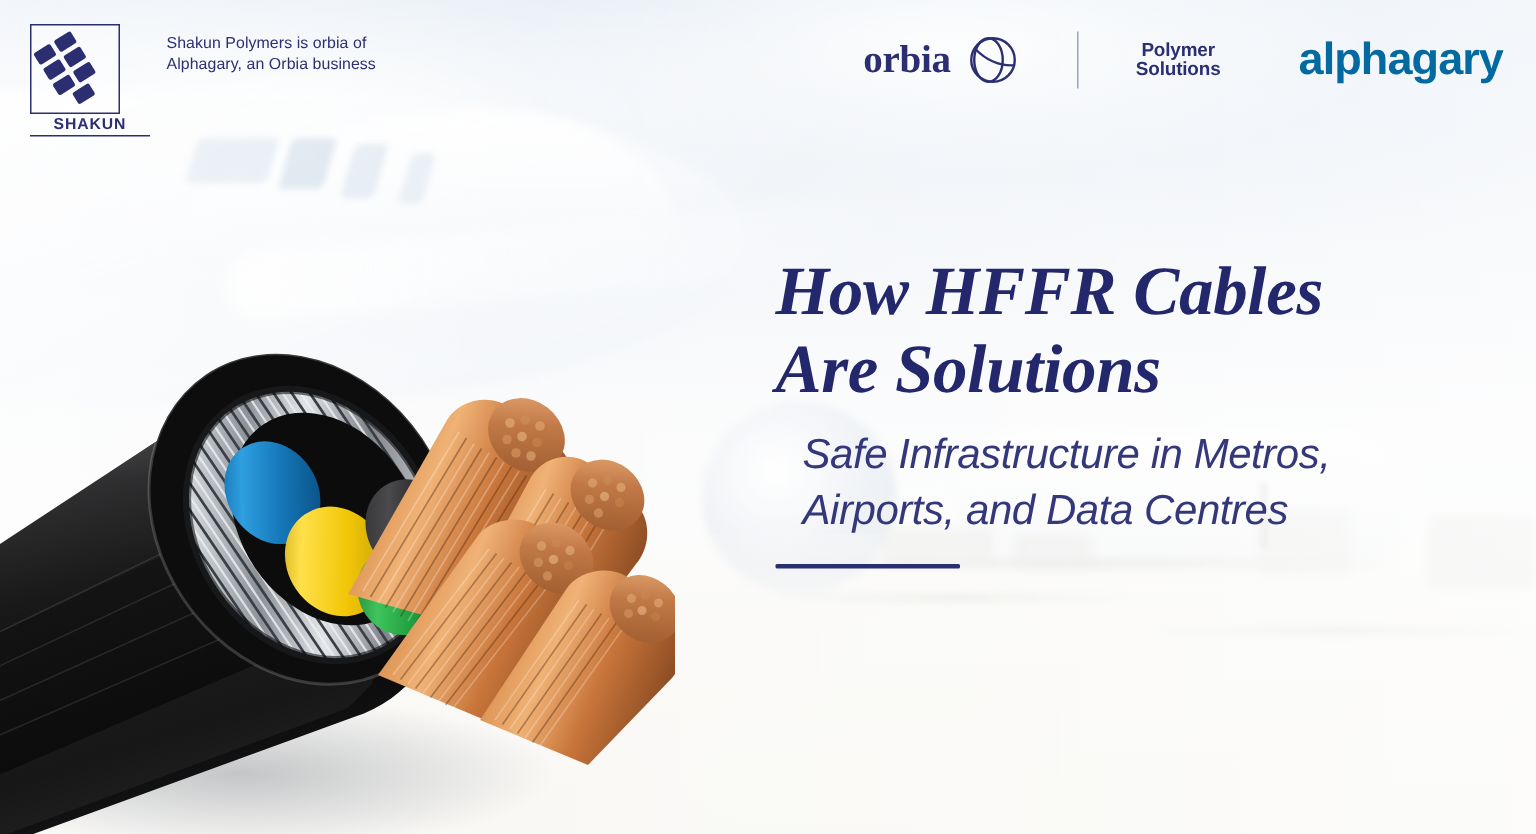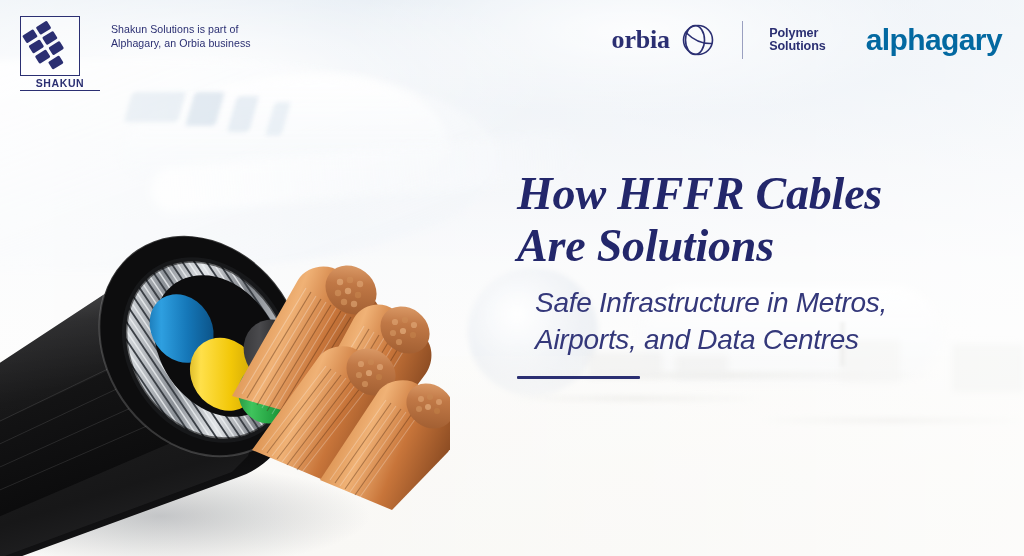--- a/index.html
+++ b/index.html
@@ -108,21 +108,21 @@
     margin-top:1px;text-align:center;font-size:10.5px;font-weight:700;
     letter-spacing:.6px;color:#2b2f72;border-bottom:1.6px solid #2b2f72;
     padding-bottom:1px;line-height:12px;
   }
   .brand-tagline{
     font-size:10.6px;line-height:14px;color:#2b2f72;font-weight:400;
     padding-top:6px;max-width:160px;letter-spacing:.05px;
   }
 
   
-  .logo-row{position:absolute;right:22px;top:20px;display:flex;align-items:center;gap:20px;}
+  .logo-row{position:absolute;right:22px;top:20px;display:flex;align-items:center;gap:32px;text-align:center;}
   .orbia-lock{display:flex;align-items:center;gap:8px;}
   .orbia-word{
     font-family:"Liberation Serif",serif;font-size:26px;font-weight:700;
     color:#2b2f72;letter-spacing:-.2px;line-height:1;
   }
   .orbia-mark{width:40px;height:40px;}
   .divider{width:1.4px;height:38px;background:#9aa0c0;margin:0 6px 0 4px;}
   .polysol{
     font-size:12.6px;font-weight:700;line-height:13.5px;color:#2b2f72;letter-spacing:-.1px;
   }
@@ -452,21 +452,21 @@
             <rect x="26" y="18" width="13" height="9" rx="1.4"></rect>
             <rect x="10" y="30" width="13" height="9" rx="1.4"></rect>
             <rect x="26" y="30" width="13" height="9" rx="1.4"></rect>
             <rect x="18" y="42" width="13" height="9" rx="1.4"></rect>
           </g>
         </svg>
       </div>
       <div class="shakun-word">SHAKUN</div>
     </div>
     <div class="brand-tagline">
-      <div>Shakun Solutions is part of</div>
+      <div>Shakun Polymers is orbia of</div>
       <div>Alphagary, an Orbia business</div>
     </div>
   </div>
 
   <div class="logo-row">
     <div class="orbia-lock">
       <div class="orbia-word">orbia</div>
       <svg class="orbia-mark" viewBox="0 0 40 40">
         <g fill="none" stroke="#2b2f72" stroke-width="1.6">
           <circle cx="20" cy="20" r="14.5"></circle>

